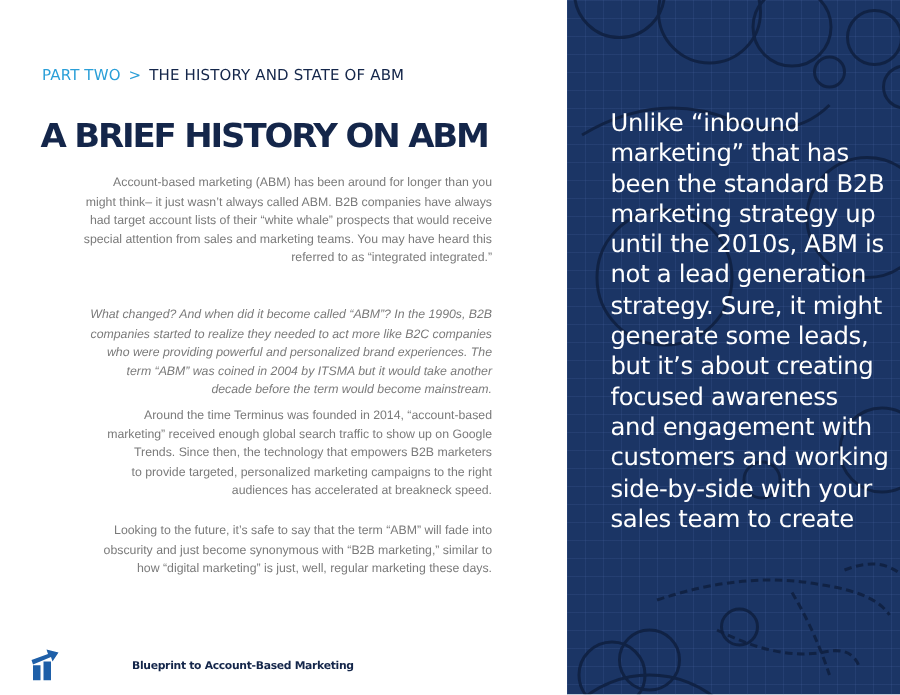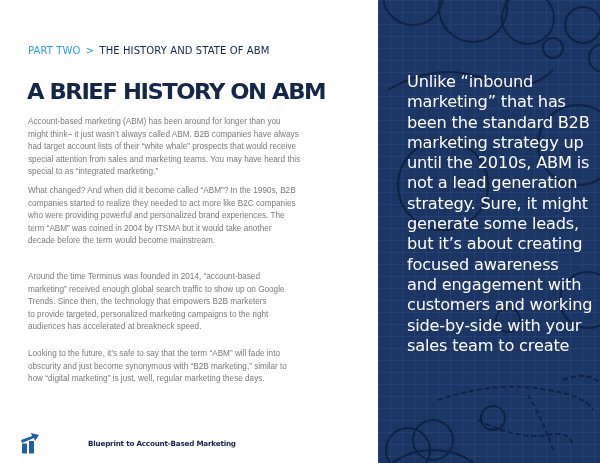--- a/index.html
+++ b/index.html
@@ -25,23 +25,23 @@
       font-weight: bold; font-size: 22px; letter-spacing: -1.4px;
       color: #14264a; white-space: nowrap;
       transform: scaleX(1.03); transform-origin: left center;
     }
 
     .body-text {
       position: absolute; left: 28px; width: 300px;
       font-family: "Liberation Sans", sans-serif;
       font-size: 8.2px; line-height: 12.5px; color: #7a7a7a;
     }
-    .body-text p { white-space: nowrap; }
+    .body-text p { white-space: nowrap; text-align: right; }
     #p1 { top: 116px; }
-    #p2 { top: 185px; }
+    #p2 { top: 204px; font-style: italic; }
     #p3 { top: 271px; }
     #p4 { top: 348px; }
 
     .footer {
       position: absolute; left: 18px; top: 431px; height: 24px;
       display: flex; align-items: center;
     }
     .footer-logo { width: 24px; height: 24px; margin-right: 10px; }
     .footer-text {
       font-family: "DejaVu Sans", sans-serif; font-weight: bold;
@@ -77,21 +77,21 @@
     <span>THE HISTORY AND STATE OF ABM</span>
   </div>
 
   <h1 class="title">A BRIEF HISTORY ON ABM</h1>
 
   <div class="body-text" id="p1">
     <p>Account-based marketing (ABM) has been around for longer than you</p>
     <p>might think– it just wasn’t always called ABM. B2B companies have always</p>
     <p>had target account lists of their “white whale” prospects that would receive</p>
     <p>special attention from sales and marketing teams. You may have heard this</p>
-    <p>special to as “integrated marketing.”</p>
+    <p>referred to as “integrated integrated.”</p>
   </div>
 
   <div class="body-text" id="p2">
     <p>What changed? And when did it become called “ABM”? In the 1990s, B2B</p>
     <p>companies started to realize they needed to act more like B2C companies</p>
     <p>who were providing powerful and personalized brand experiences. The</p>
     <p>term “ABM” was coined in 2004 by ITSMA but it would take another</p>
     <p>decade before the term would become mainstream.</p>
   </div>
 

